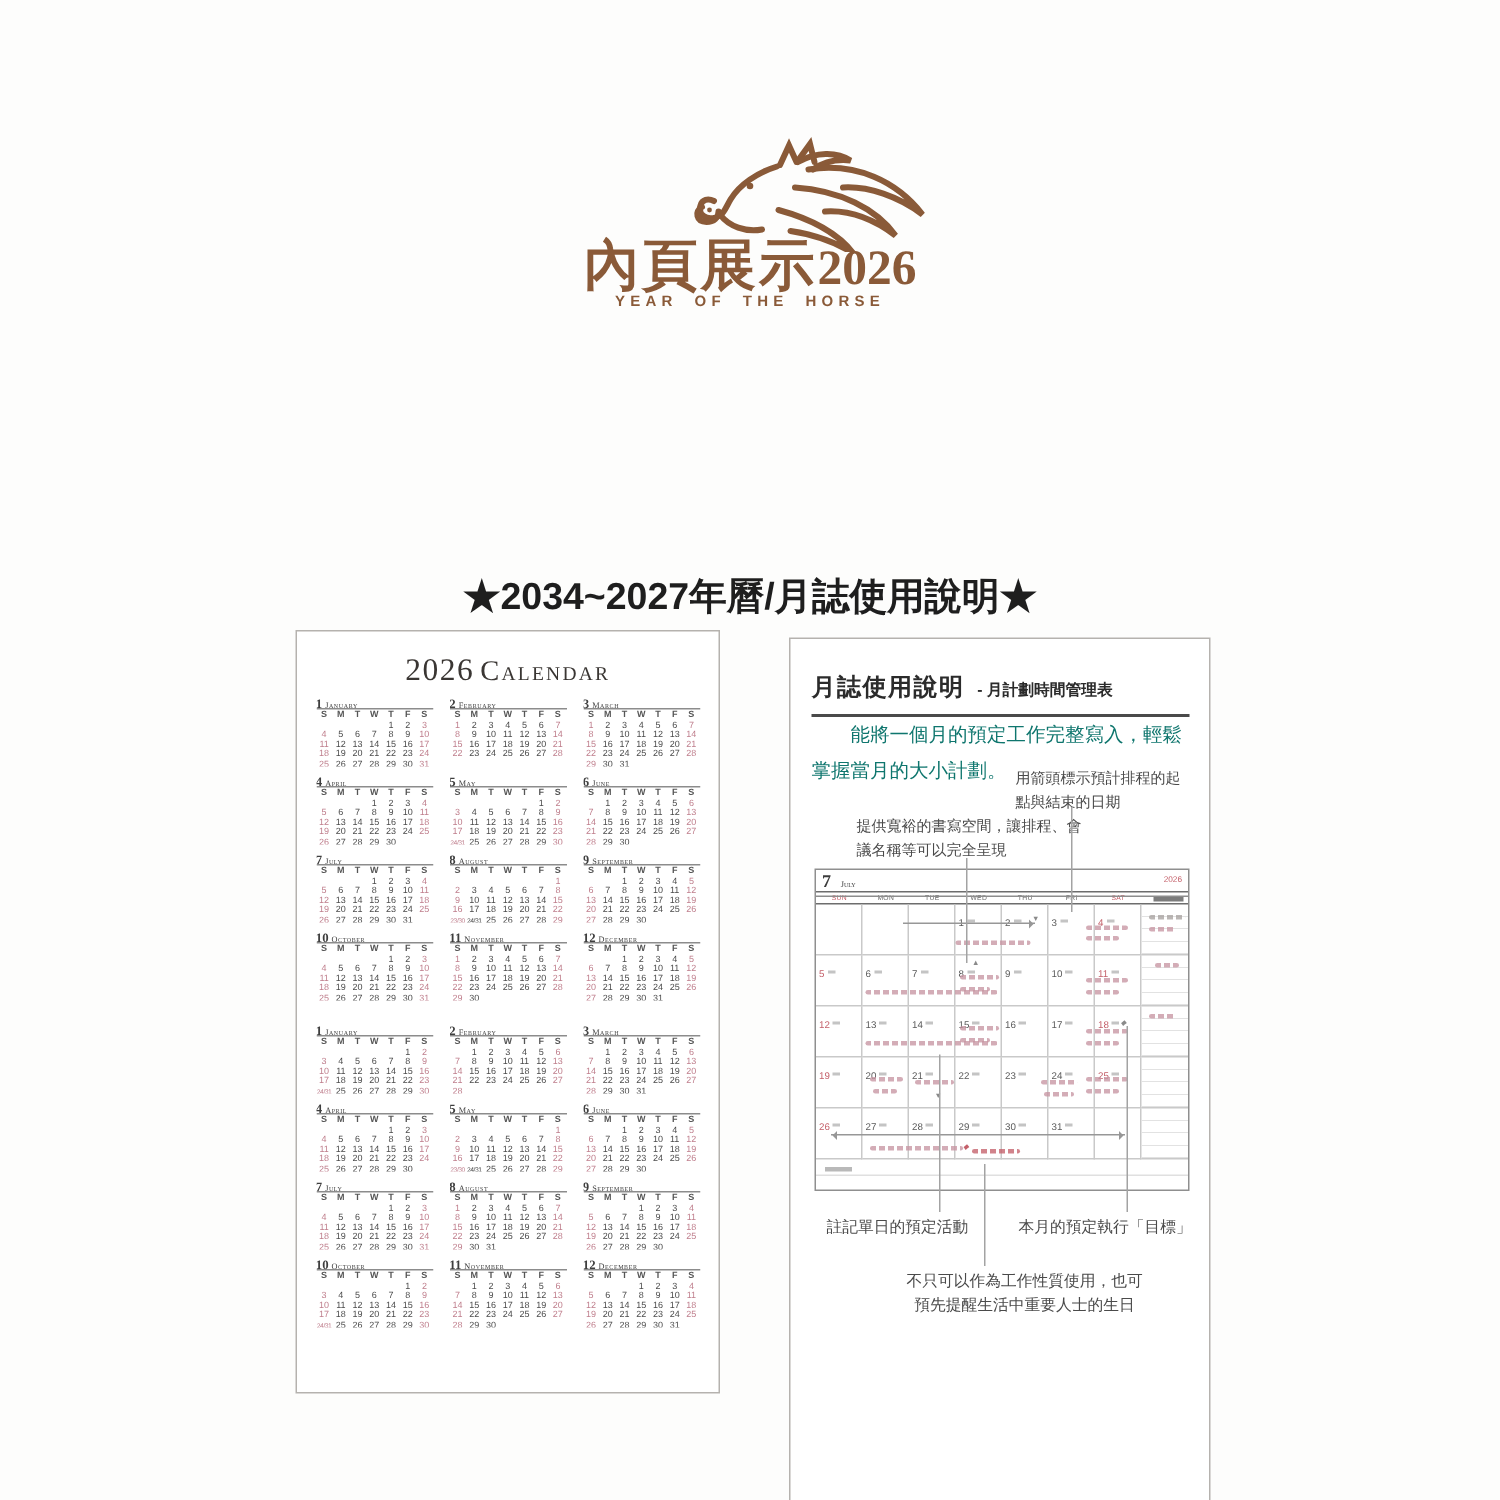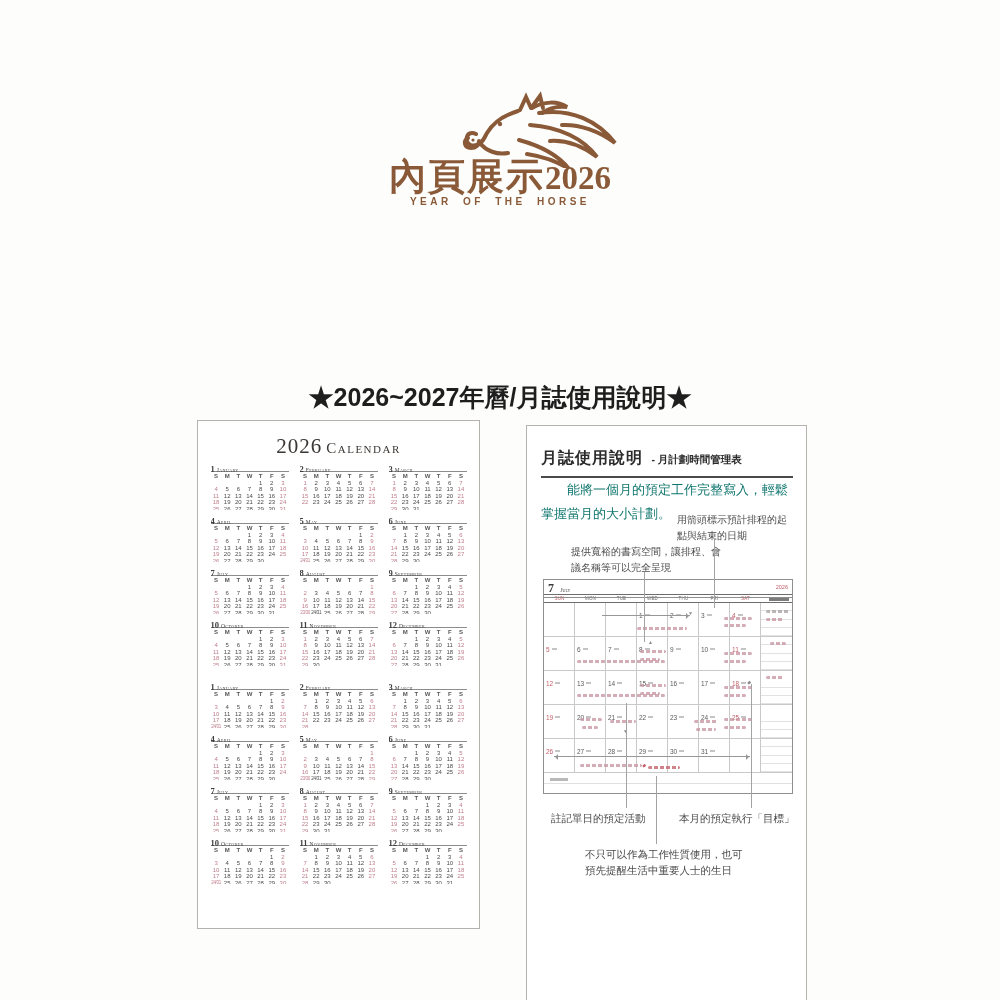--- a/index.html
+++ b/index.html
@@ -19,21 +19,21 @@
   .sec-title{position:absolute;left:0;top:381px;width:1000px;text-align:center;
              font-size:25px;font-weight:bold;color:#1e1e1e;}
   
   .panel{position:absolute;background:#fff;border:1px solid #b5b2ae;box-sizing:border-box;}
   .panel-left{left:197px;top:420px;width:283px;height:509px;}
   .panel-right{left:526px;top:425px;width:281px;height:652px;}
   
   .year-block{margin-top:14px;}
   .year-title{text-align:center;font-family:"Liberation Serif",serif;color:#3a3633;line-height:22px;}
   .yt-num{font-size:21px;letter-spacing:1px;}
-  .yt-word{font-size:15px;font-variant:small-caps;letter-spacing:1.5px;}
+  .yt-word{font-size:19px;font-variant:small-caps;letter-spacing:1.5px;}
   .months-grid{display:grid;grid-template-columns:repeat(3,78px);column-gap:11px;row-gap:4px;
                justify-content:center;margin-top:3px;}
   .mini-month{height:48px;overflow:hidden;}
   .mm-head{border-bottom:1px solid #8c8c8c;height:9px;line-height:9px;white-space:nowrap;
            font-family:"Liberation Serif",serif;color:#3e3e3e;}
   .mm-num{font-size:8.5px;font-weight:bold;}
   .mm-name{font-size:5.5px;font-variant:small-caps;letter-spacing:.4px;margin-left:2px;}
   .mm-days{display:grid;grid-template-columns:repeat(7,1fr);text-align:center;
            font-size:6px;line-height:6.6px;color:#4b4b4b;margin-top:1px;}
   .mm-days .wd{color:#565656;font-weight:bold;}
@@ -44,21 +44,21 @@
               padding-bottom:7px;white-space:nowrap;color:#2b2b2b;}
   .uh-main{font-size:16px;font-weight:bold;letter-spacing:1px;}
   .uh-sub{font-size:10.5px;font-weight:bold;margin-left:4px;}
   .usage-para{position:absolute;left:14px;right:13px;top:52px;margin:0;font-size:13px;
               line-height:1.85;text-indent:2em;color:#0f766e;}
   .callout{position:absolute;font-size:10px;line-height:1.55;color:#4a4a4a;}
   .co-arrow{left:150px;top:86px;width:118px;}
   .co-space{left:44px;top:118px;width:152px;}
   .co-daily{left:24px;top:384px;font-size:10.5px;}
   .co-goal{left:152px;top:384px;width:120px;font-size:10.5px;}
-  .co-note{left:58px;top:420px;width:196px;text-align:left;font-size:10.5px;}
+  .co-note{left:58px;top:420px;width:196px;text-align:center;font-size:10.5px;}
   .conn{position:absolute;width:1px;background:#a3a3a3;z-index:6;}
   
   .planner{position:absolute;left:16px;top:153px;width:250px;height:215px;border:1px solid #8f8f8f;
            box-sizing:border-box;background:#fff;}
   .pl-title{position:absolute;left:0;top:0;width:100%;height:14px;line-height:14px;white-space:nowrap;}
   .pl-m{font-family:"Liberation Serif",serif;font-size:12px;font-weight:bold;color:#3c3c3c;margin-left:4px;}
   .pl-mn{font-family:"Liberation Serif",serif;font-size:5.5px;font-variant:small-caps;color:#3c3c3c;margin-left:2px;}
   .pl-y{position:absolute;right:4px;top:5px;font-size:5.5px;color:#c4606a;line-height:1;}
   .pl-band{position:absolute;left:0;top:14px;width:100%;height:9px;box-sizing:border-box;
            border-top:1px solid #6d6d6d;border-bottom:1px solid #6d6d6d;display:flex;}
@@ -108,21 +108,21 @@
       <circle cx="72" cy="34" r="2.2" fill="#8a5a38" stroke="none"></circle>
       <circle cx="45" cy="50" r="1.6" fill="#8a5a38" stroke="none"></circle>
     </svg>
     <div class="logo-line">
       <span class="logo-title">內頁展示</span><span class="logo-year">2026</span>
     </div>
     <div class="logo-sub">YEAR OF THE HORSE</div>
   </div>
 
 
-  <div class="sec-title">★2026~2027年曆/月誌使用說明★</div>
+  <div class="sec-title">★2034~2027年曆/月誌使用說明★</div>
 
   <div class="panel panel-left">
     <div id="calendars">
         <div class="year-block">
           <div class="year-title"><span class="yt-num">2026</span> <span class="yt-word">Calendar</span></div>
           <div class="months-grid">
             <div class="mini-month">
               <div class="mm-head"><span class="mm-num">1</span><span class="mm-name">January</span></div>
               <div class="mm-days">
                 <span class="wd">S</span>

